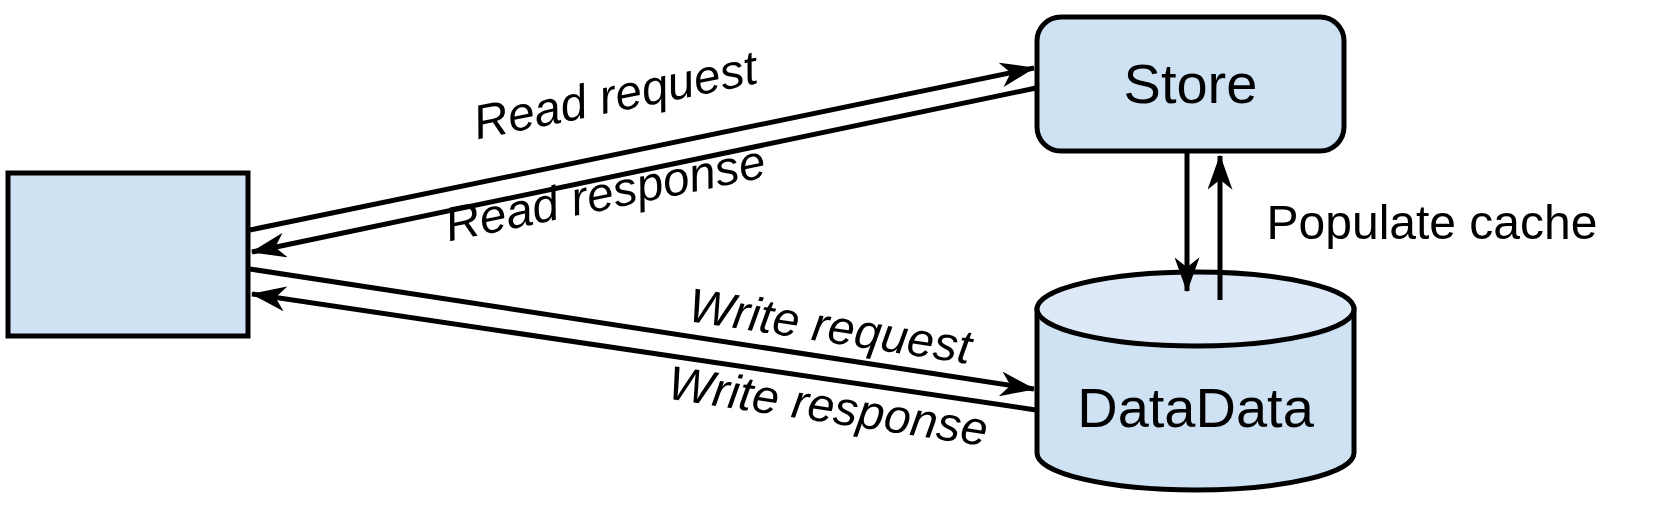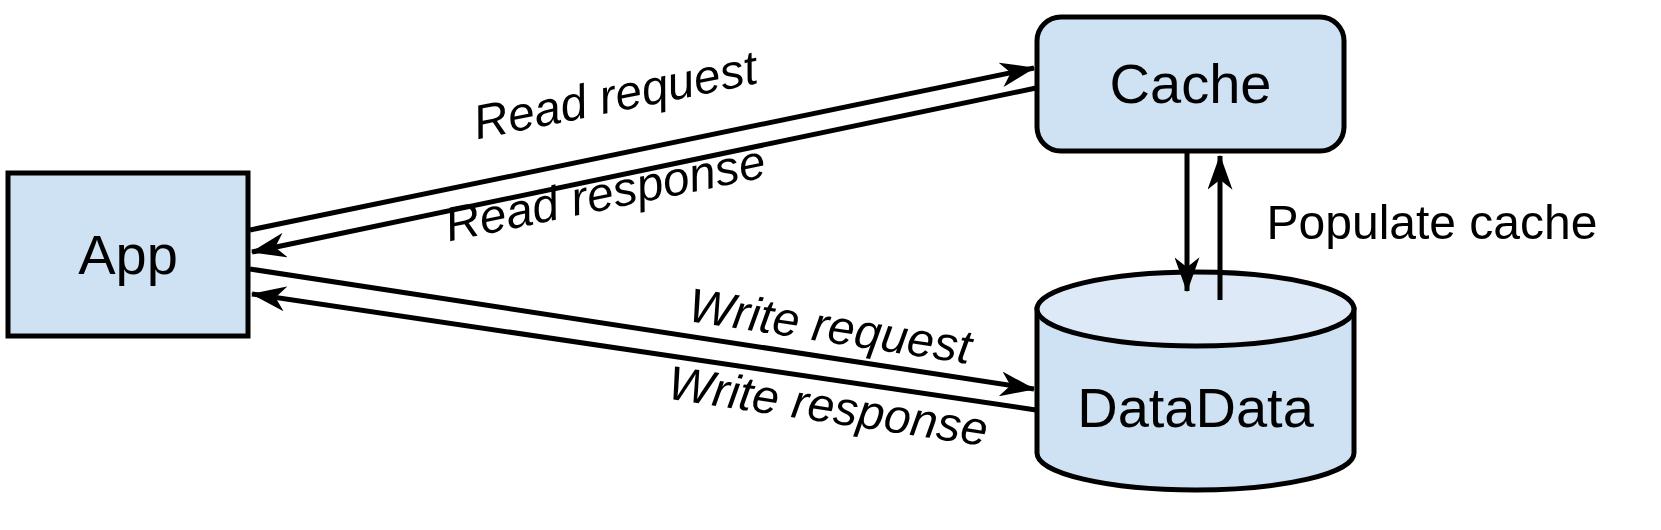--- a/index.html
+++ b/index.html
@@ -73,23 +73,22 @@
     <ellipse cx="1195.5" cy="309" rx="158.5" ry="37" stroke="#000000" stroke-width="5" fill="#dde9f7"></ellipse>
 
     <line x1="250" y1="230" x2="1034" y2="68" stroke="#000000" stroke-width="5" marker-end="url(#arrow)"></line>
     <line x1="1036" y1="88" x2="252" y2="252" stroke="#000000" stroke-width="5" marker-end="url(#arrow)"></line>
     <line x1="250" y1="269" x2="1034" y2="389" stroke="#000000" stroke-width="5" marker-end="url(#arrow)"></line>
     <line x1="1036" y1="410" x2="252" y2="294" stroke="#000000" stroke-width="5" marker-end="url(#arrow)"></line>
     <line x1="1187" y1="152" x2="1187" y2="291" stroke="#000000" stroke-width="5" marker-end="url(#arrow)"></line>
     <line x1="1220" y1="300" x2="1220" y2="156" stroke="#000000" stroke-width="5" marker-end="url(#arrow)"></line>
   </svg>
 
-  <div class="node-label app">App</div>
 
-  <div class="node-label cache">Cache</div>
+  <div class="node-label cache">Store</div>
 
   <div class="node-label store">
     <span>Data</span>
     <span>Data</span>
   </div>
 
   <div class="edge-label read-req">Read request</div>
 
   <div class="edge-label read-res">Read response</div>
 

